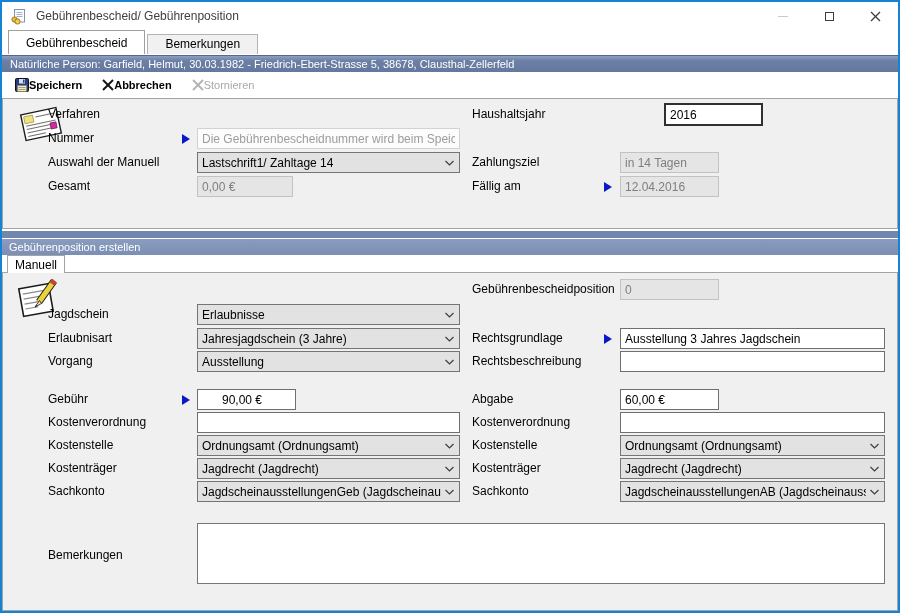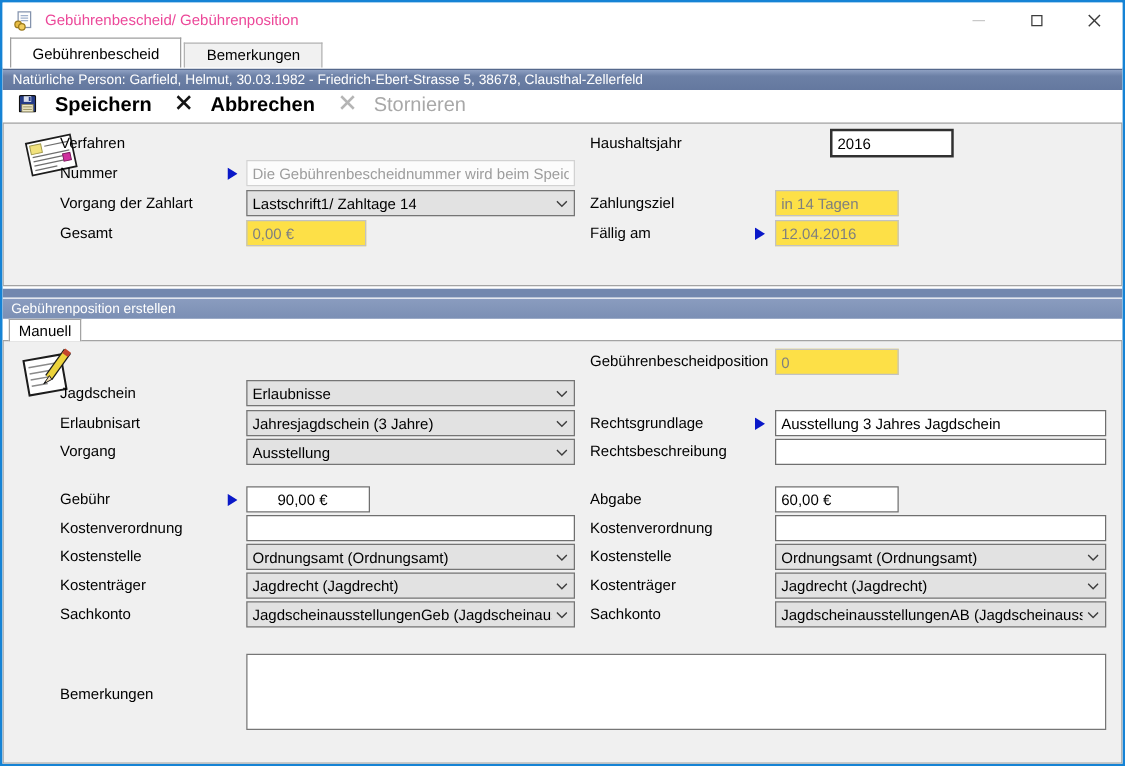--- a/index.html
+++ b/index.html
@@ -5,57 +5,57 @@
   * { margin:0; padding:0; box-sizing:border-box; }
   html,body { width:900px; height:613px; background:#e8e8e8; }
   body { font-family:"Liberation Sans", sans-serif; }
   .window {
     position:relative; width:900px; height:613px; background:#fff;
     border:2px solid #1583d5; overflow:hidden;
   }
   
   .titlebar { position:absolute; left:0; top:0; right:0; height:28px; background:#fff; display:flex; align-items:center; }
   .win-icon { margin-left:8px; width:17px; height:17px; flex:0 0 auto; }
-  .title-text { margin-left:9px; font-size:12px; color:#ec4899; white-space:nowrap; }
+  .title-text { margin-left:9px; font-size:12px; color:#404040; white-space:nowrap; }
   .capbtns { position:absolute; right:0; top:0; display:flex; height:28px; }
   .capbtn { width:46px; height:28px; display:flex; align-items:center; justify-content:center; cursor:default; }
   .min-glyph { width:10px; height:1px; background:#c9c9c9; }
   .max-glyph { width:9px; height:9px; border:1px solid #3c3c3c; }
   
   .tabs1 { position:absolute; left:0; top:28px; right:0; height:24px; background:#fff; display:flex; align-items:flex-end; padding-left:6px; }
   .tab { height:20px; line-height:19px; padding:0 17px; font-size:12px; background:#f1f1f1; border:1px solid #b3b3b3; border-bottom:none; color:#000; white-space:nowrap; }
   .tab.active { height:24px; line-height:25px; background:#fff; position:relative; z-index:2; border-color:#9f9f9f; }
   .tab.inactive { margin-left:2px; }
   
   .personbar { position:absolute; left:0; top:53px; right:0; height:17px;
     background:linear-gradient(180deg,#8ea0c2 0%,#6c80a6 30%,#64789f 100%);
     border-top:1px solid #55688c; color:#fff; font-size:11px; line-height:16px; padding-left:8px; white-space:nowrap; }
   
   .toolbar { position:absolute; left:0; top:70px; right:0; height:26px; background:#fff; display:flex; align-items:center; padding-left:7px; }
-  .toolbtn { display:flex; align-items:flex-start; gap:15px; font-size:16px; font-weight:bold; color:#000; padding:2px 6px; margin-right:8px; white-space:nowrap; }
+  .toolbtn { display:flex; align-items:center; gap:0; font-size:11px; font-weight:bold; color:#000; padding:2px 6px; margin-right:8px; white-space:nowrap; }
   .toolbtn.disabled { color:#a8a8a8; font-weight:normal; }
   
   .panel { position:absolute; left:0; right:0; background:#f0f0f0; border:1px solid #a3a3a3; }
   .panel1 { top:96px; height:131px; }
   .panel2 { top:270px; height:339px; }
   .strip  { position:absolute; left:0; right:0; top:229px; height:7px; background:#7287ae; }
   .sect-hdr { position:absolute; left:0; right:0; top:237px; height:16px;
     background:linear-gradient(180deg,#8a9cbf,#7b8fb4); color:#fff; font-size:11px; line-height:16px; padding-left:7px; }
   .tab2 { position:absolute; left:5px; top:253px; width:58px; height:18px; background:#fff;
     border:1px solid #a3a3a3; border-bottom:none; font-size:12px; text-align:center; line-height:18px; z-index:3; }
   
   .lbl { position:absolute; height:21px; line-height:21px; font-size:12px; color:#000; white-space:nowrap; }
   .combo { position:absolute; height:21px; background:#e2e2e2; border:1px solid #757575;
     display:flex; align-items:center; justify-content:space-between; padding:0 5px 0 4px; overflow:hidden; }
   .combo-text { font-size:12px; color:#000; white-space:nowrap; overflow:hidden; }
   .chev { flex:0 0 auto; margin-left:4px; display:flex; align-items:center; }
   .tb { position:absolute; height:21px; border:1px solid #6f6f6f; background:#fff; color:#000;
     font-family:"Liberation Sans",sans-serif; font-size:12px; padding:0 4px; }
   .tb-focus { height:23px; border:2px solid #303030; }
-  .tb-dis { background:#fde047; border:1px solid #c2c2c2; color:#7f7f7f; }
+  .tb-dis { background:#e5e5e5; border:1px solid #c2c2c2; color:#7f7f7f; }
   .tb-ph { background:#fcfcfc; border:1px solid #d2d2d2; }
   .tb-ph::placeholder { color:#9d9d9d; opacity:1; }
   .arrow { position:absolute; width:8px; height:10px; }
   .memo { position:absolute; border:1px solid #767676; background:#fff; resize:none;
     font-family:"Liberation Sans",sans-serif; font-size:12px; padding:2px 4px; }
   .bigicon { position:absolute; }
 </style>
 </head>
 <body>
 
@@ -141,21 +141,21 @@
   <span class="lbl" style="left:46px;top:102px">Verfahren</span>
   <span class="lbl" style="left:470px;top:102px">Haushaltsjahr</span>
   <input class="tb tb-focus" style="left: 618px; top: 101px; width: 99px; margin-left: 44px;" value="2016">
 
   <span class="lbl" style="left:46px;top:126px">Nummer</span>
   <svg class="arrow" style="left:180px;top:132px" viewBox="0 0 8 10">
       <polygon points="0,0 8,5 0,10" fill="#0a18c8"></polygon>
     </svg>
   <input class="tb tb-ph" style="left: 195px; top: 126px; width: 263px;" placeholder="Die Gebührenbescheidnummer wird beim Speichervorgang">
 
-  <span class="lbl" style="left:46px;top:150px">Vorgang der Zahlart</span>
+  <span class="lbl" style="left:46px;top:150px">Auswahl der Manuell</span>
   <div class="combo" style="left:195px;top:150px;width:263px">
     <span class="combo-text">Lastschrift1/ Zahltage 14</span>
     <span class="chev">
         <svg width="9" height="6" viewBox="0 0 9 6">
           <polyline points="0.5,1 4.5,5 8.5,1" fill="none" stroke="#3e3e3e" stroke-width="1.2"></polyline>
         </svg>
       </span>
   </div>
   <span class="lbl" style="left:470px;top:150px">Zahlungsziel</span>
   <input class="tb tb-dis" style="left: 618px; top: 150px; width: 99px;" disabled="" value="in 14 Tagen">

